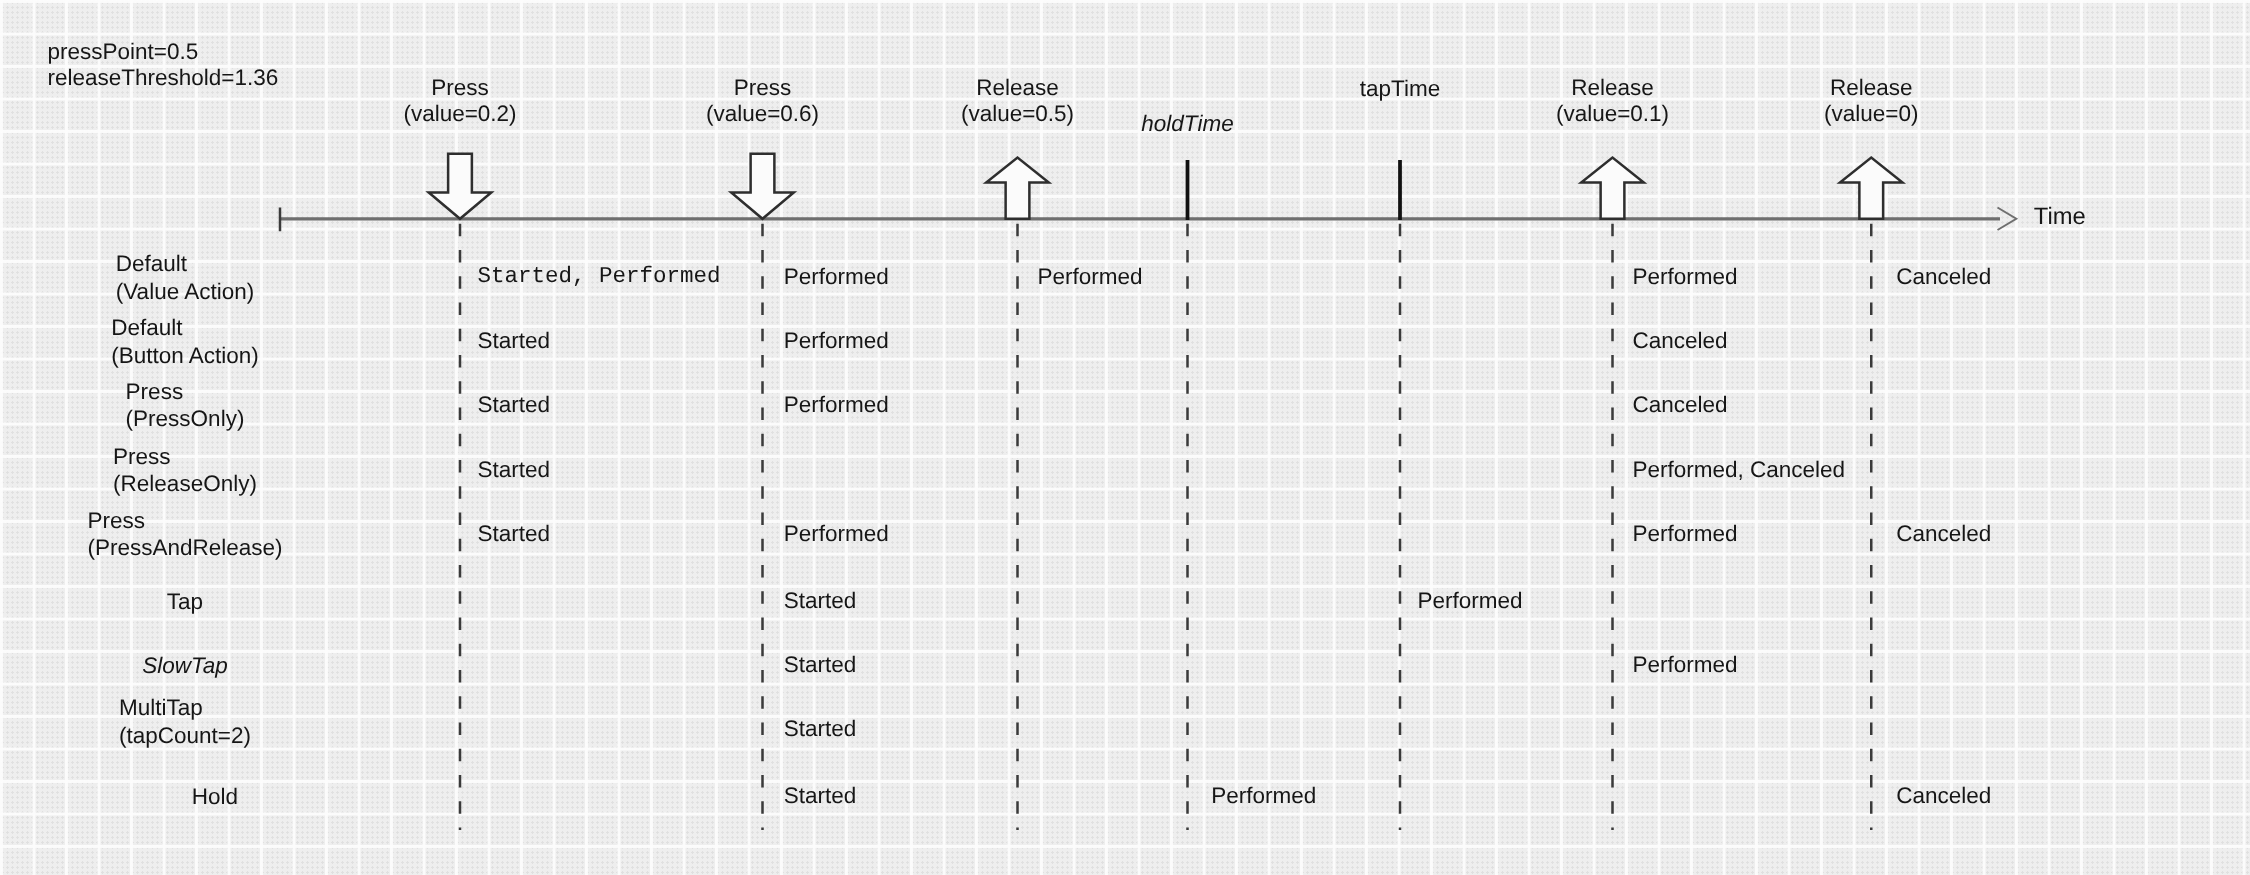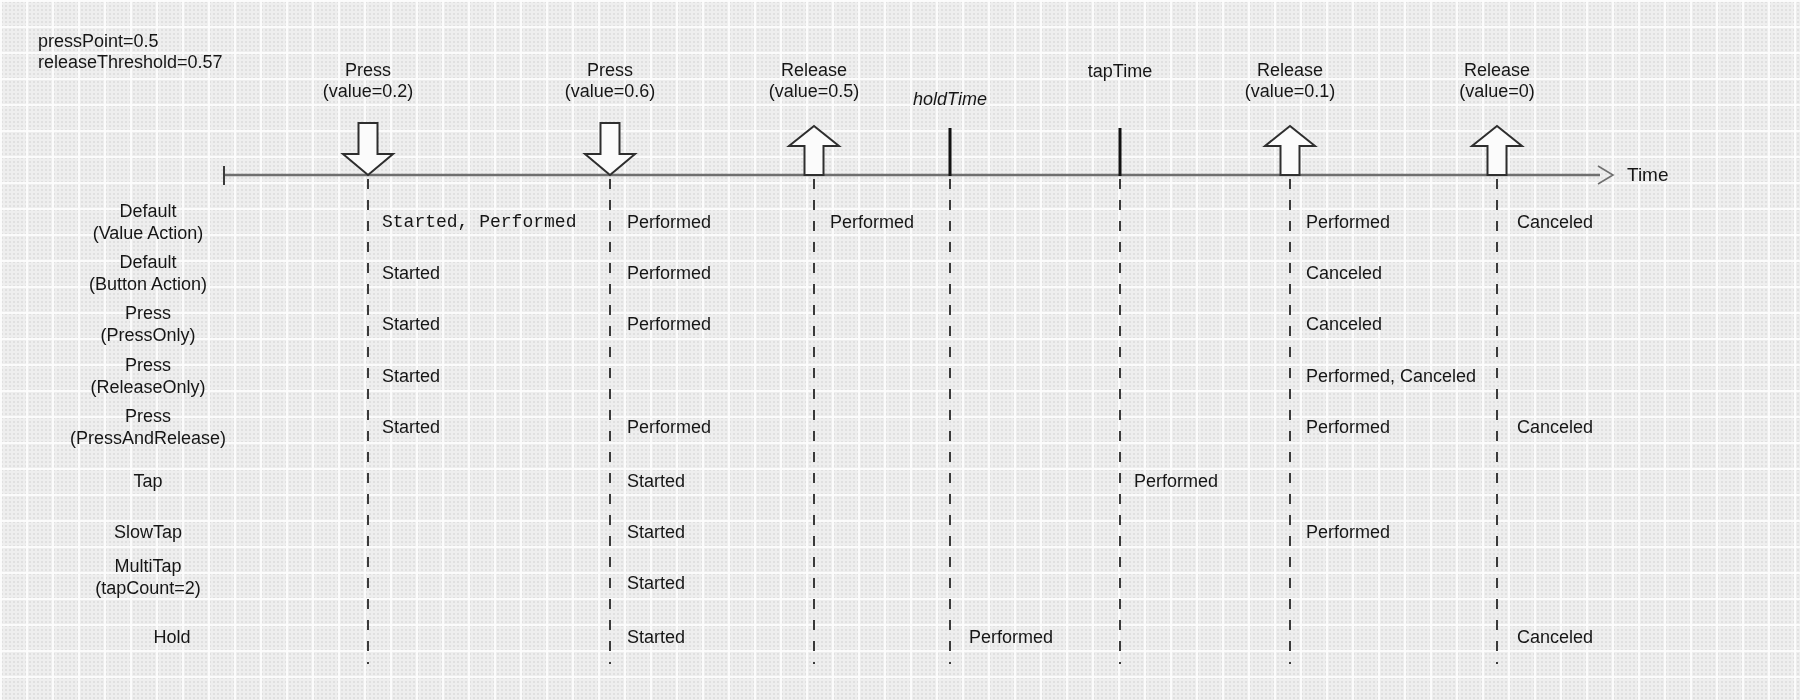--- a/index.html
+++ b/index.html
@@ -21,21 +21,21 @@
   #diagram-svg{position:absolute;left:0;top:0;}
   .txt{
     position:absolute;
     color:#161616;
     font-size:18px;
     line-height:21px;
     white-space:nowrap;
   }
   .config-block{left:38px;top:31px;}
   .event-label{transform:translateX(-50%);text-align:center;}
-  .row-label{transform:translate(-50%,-50%);text-align:center;line-height:22px;}
+  .row-label{transform:translate(-50%,-50%);text-align:left;line-height:22px;}
   .annotation{transform:translateY(-50%);}
   .time-label{transform:translateY(-50%);font-size:19px;}
 </style>
 </head>
 <body>
 
 <div class="canvas">
   <svg id="diagram-svg" width="1800" height="700">
       <line x1="224" y1="175" x2="1600" y2="175" stroke="#6f6f6f" stroke-width="2.6"></line>
       <rect x="223" y="166" width="2" height="19" fill="#3a3a3a"></rect>
@@ -51,21 +51,21 @@
       <line x1="1120" y1="179" x2="1120" y2="664" stroke="#3a3a3a" stroke-width="2" stroke-dasharray="10 11"></line>
       <rect x="1118.5" y="128" width="3" height="48" fill="#111111"></rect>
       <line x1="1290" y1="179" x2="1290" y2="664" stroke="#3a3a3a" stroke-width="2" stroke-dasharray="10 11"></line>
       <polygon points="1280.5,175 1280.5,146 1265,146 1290,126 1315,146 1299.5,146 1299.5,175" fill="#fbfbfb" stroke="#2e2e2e" stroke-width="2" stroke-linejoin="miter"></polygon>
       <line x1="1497" y1="179" x2="1497" y2="664" stroke="#3a3a3a" stroke-width="2" stroke-dasharray="10 11"></line>
       <polygon points="1487.5,175 1487.5,146 1472,146 1497,126 1522,146 1506.5,146 1506.5,175" fill="#fbfbfb" stroke="#2e2e2e" stroke-width="2" stroke-linejoin="miter"></polygon>
     </svg>
 
   <div class="txt config-block">
     <div>pressPoint=0.5</div>
-    <div>releaseThreshold=0.57</div>
+    <div>releaseThreshold=1.36</div>
   </div>
 
   <div class="txt time-label" style="left: 1627px; top: 174px;">Time</div>
 
   <div id="labels-layer">
       <div class="txt event-label" style="left: 368px; top: 60px;">
         <div>Press</div>
         <div>(value=0.2)</div>
       </div>
       <div class="txt event-label" style="left: 610px; top: 60px;">
@@ -163,21 +163,21 @@
       </div>
       <div class="txt row-label" style="left: 148px; top: 481px;">
         <div>Tap</div>
       </div>
       <div class="txt annotation" style="left: 627px; top: 481px;">
         <div>Started</div>
       </div>
       <div class="txt annotation" style="left: 1134px; top: 481px;">
         <div>Performed</div>
       </div>
-      <div class="txt row-label" style="left: 148px; top: 532px;">
+      <div class="txt row-label" style="left: 148px; top: 532px; font-style: italic;">
         <div>SlowTap</div>
       </div>
       <div class="txt annotation" style="left: 627px; top: 532px;">
         <div>Started</div>
       </div>
       <div class="txt annotation" style="left: 1306px; top: 532px;">
         <div>Performed</div>
       </div>
       <div class="txt row-label" style="left: 148px; top: 577px;">
         <div>MultiTap</div>

